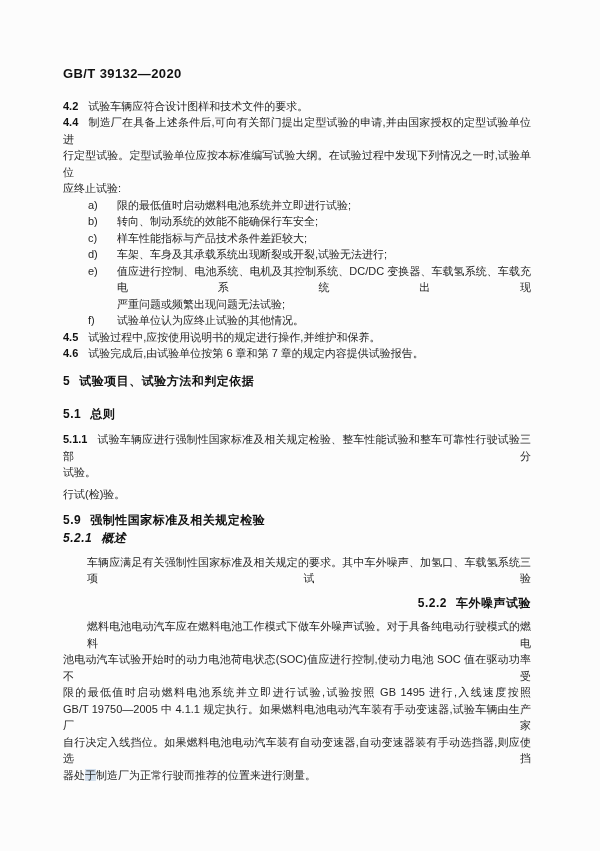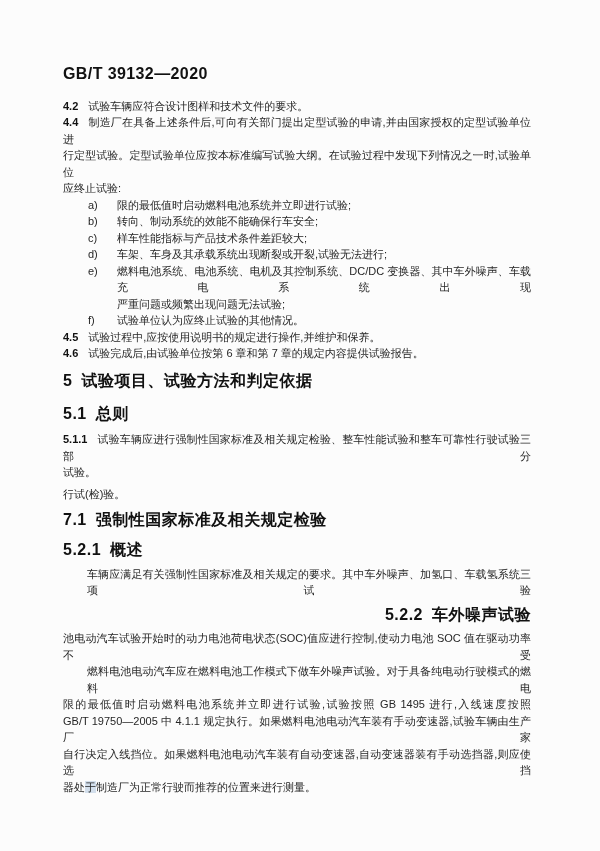--- a/index.html
+++ b/index.html
@@ -18,43 +18,43 @@
   .content {
     position:absolute;
     left:63px; top:66px;
     width:468px;
     font-size:11px;
     line-height:16.5px;
     color:#262626;
   }
   .doc-header {
     font-weight:bold;
-    font-size:16px;
+    font-size:13px;
     color:#111;
     letter-spacing:0.4px;
   }
   .clause { margin:0; }
   .num { font-weight:bold; color:#111; margin-right:10px; }
   .j { text-align:justify; text-align-last:justify; }
   .l { text-align:left; }
   .heading {
     font-weight:bold;
-    font-size:16px;
+    font-size:12px;
     color:#111;
     letter-spacing:0.5px;
   }
   .heading .num { margin-right:9px; }
   .mt15 { margin-top:15px; }
   .mt11 { margin-top:11px; }
   .mt10 { margin-top:17px; }
   .mt9 { margin-top:9px; }
   .mt8 { margin-top:8.5px; }
   .mt8b { margin-top:8px;text-align:right; }
   .mt7 { margin-top:7px; }
-  .mt6 { margin-top:14px; }
+  .mt6 { margin-top:2px;font-style:italic; }
   .mt5b { margin-top:5.5px; }
   .list-item { position:relative; padding-left:54px; }
   .list-item .lab { position:absolute; left:25px; top:0; }
   .indent2 { padding-left:24px; }
   .hl { background:#d3dfec; }
 </style>
 </head>
 <body>
 
 <div class="page">
@@ -85,21 +85,21 @@
       <div class="list-item">
         <span class="lab">c)</span>
         <div class="l">样车性能指标与产品技术条件差距较大;</div>
       </div>
       <div class="list-item">
         <span class="lab">d)</span>
         <div class="l">车架、车身及其承载系统出现断裂或开裂,试验无法进行;</div>
       </div>
       <div class="list-item">
         <span class="lab">e)</span>
-        <div class="j">燃料电池系统、电池系统、电机及其控制系统、DC/DC 变换器、其中车外噪声、车载充电系统出现</div>
+        <div class="j">值应进行控制、电池系统、电机及其控制系统、DC/DC 变换器、车载氢系统、车载充电系统出现</div>
         <div class="l">严重问题或频繁出现问题无法试验;</div>
       </div>
       <div class="list-item">
         <span class="lab">f)</span>
         <div class="l">试验单位认为应终止试验的其他情况。</div>
       </div>
     </div>
 
     <div class="clause">
       <span class="num">4.5</span><span>试验过程中,应按使用说明书的规定进行操作,并维护和保养。</span>
@@ -120,38 +120,38 @@
     <div class="clause mt8">
       <div class="j"><span class="num">5.1.1</span><span>试验车辆应进行强制性国家标准及相关规定检验、整车性能试验和整车可靠性行驶试验三部分</span></div>
       <div class="l">试验。</div>
     </div>
 
     <div class="clause mt5b">
       <div class="l">行试(检)验。</div>
     </div>
 
     <div class="heading mt9">
-      <span class="num">7.1</span><span>强制性国家标准及相关规定检验</span>
+      <span class="num">5.9</span><span>强制性国家标准及相关规定检验</span>
     </div>
 
     <div class="heading mt6">
       <span class="num">5.2.1</span><span>概述</span>
     </div>
 
     <div class="clause mt7">
       <div class="j indent2">车辆应满足有关强制性国家标准及相关规定的要求。其中车外噪声、加氢口、车载氢系统三项试验</div>
     </div>
 
     <div class="heading mt8b">
       <span class="num">5.2.2</span><span>车外噪声试验</span>
     </div>
 
     <div class="clause mt7">
+      <div class="j indent2">燃料电池电动汽车应在燃料电池工作模式下做车外噪声试验。对于具备纯电动行驶模式的燃料电</div>
       <div class="j">池电动汽车试验开始时的动力电池荷电状态(SOC)值应进行控制,使动力电池 SOC 值在驱动功率不受</div>
-      <div class="j indent2">燃料电池电动汽车应在燃料电池工作模式下做车外噪声试验。对于具备纯电动行驶模式的燃料电</div>
       <div class="j">限的最低值时启动燃料电池系统并立即进行试验,试验按照 GB 1495 进行,入线速度按照</div>
       <div class="j">GB/T 19750—2005 中 4.1.1 规定执行。如果燃料电池电动汽车装有手动变速器,试验车辆由生产厂家</div>
       <div class="j">自行决定入线挡位。如果燃料电池电动汽车装有自动变速器,自动变速器装有手动选挡器,则应使选挡</div>
       <div class="l"><span>器处</span><span class="hl">于</span><span>制造厂为正常行驶而推荐的位置来进行测量。</span></div>
     </div>
 
   </div>
 </div>
 
 </body></html>

